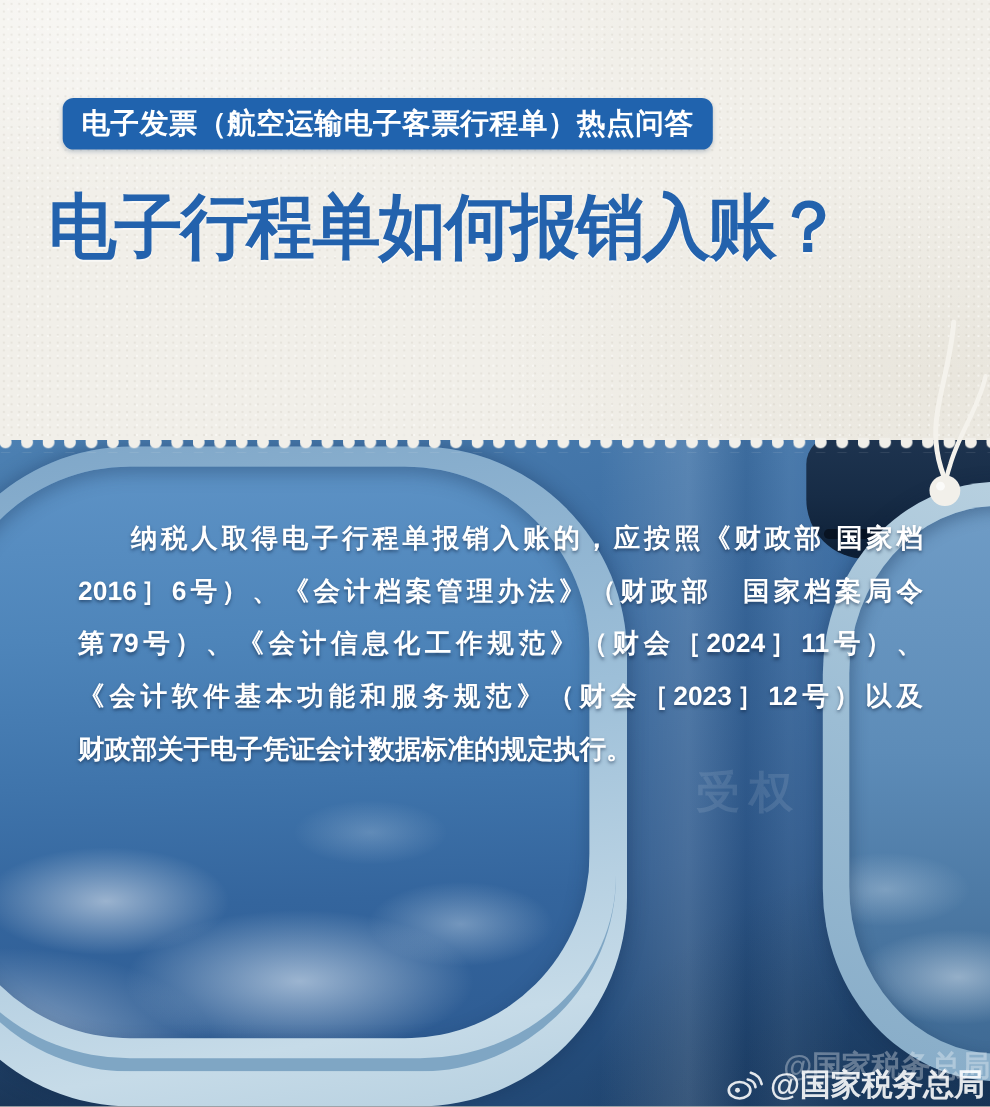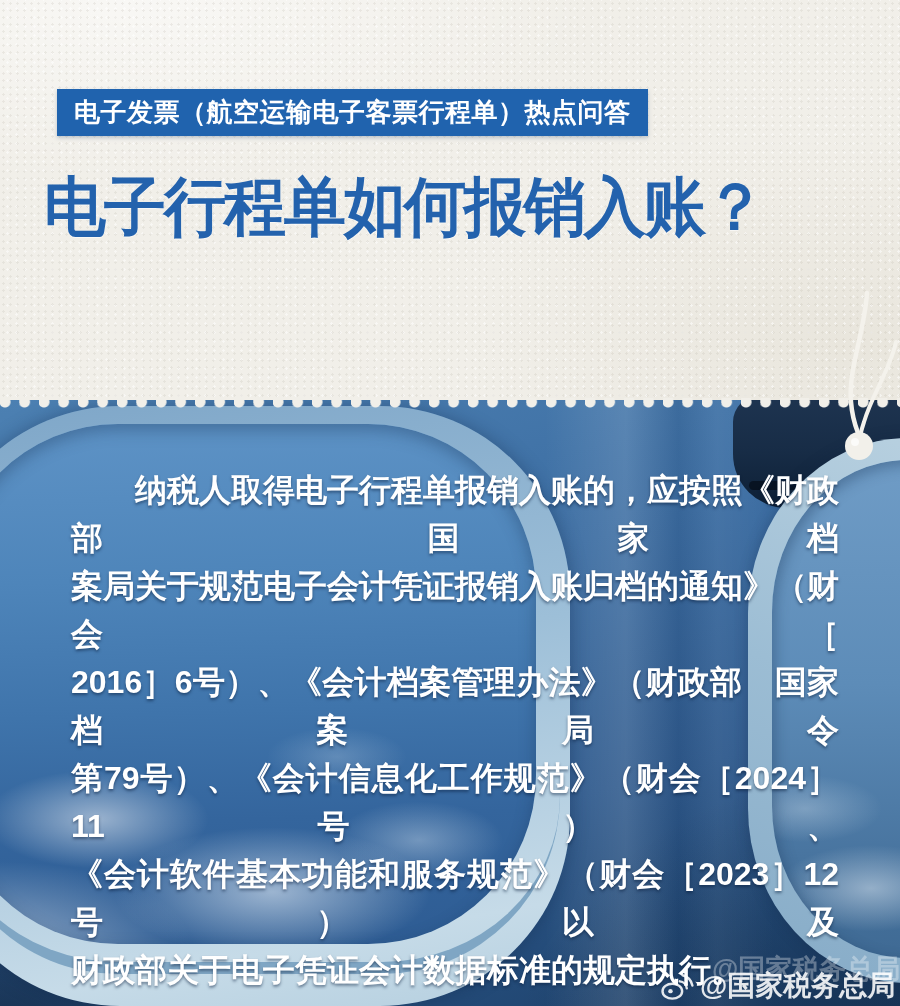--- a/index.html
+++ b/index.html
@@ -15,21 +15,21 @@
     background-image:
       radial-gradient(rgba(170,163,148,.16) 1px, rgba(0,0,0,0) 1.4px),
       radial-gradient(rgba(255,255,255,.5) 1px, rgba(0,0,0,0) 1.4px),
       radial-gradient(700px 280px at 15% 0%, rgba(255,255,255,.55), rgba(255,255,255,0) 65%),
       radial-gradient(600px 320px at 95% 85%, rgba(214,208,192,.30), rgba(0,0,0,0) 65%);
     background-size:7px 7px,9px 9px,auto,auto;
     background-position:0 0,3px 4px,0 0,0 0;
   }
   .badge{
     position:absolute;left:57px;top:89px;height:47px;
-    background:#2063ae;border-radius:0;
+    background:#2063ae;border-radius:10px;
     display:flex;align-items:center;padding:0 17px;
     box-shadow:0 2px 4px rgba(40,70,110,.25);
   }
   .badge span{
     color:#ffffff;font-size:26px;font-weight:700;letter-spacing:.5px;white-space:nowrap;
   }
   .title{
     position:absolute;left:44px;top:163px;margin:0;width:820px;
     color:#2362ad;font-size:62px;font-weight:900;letter-spacing:-2px;
     white-space:nowrap;transform:scaleY(1.04);transform-origin:left top;
@@ -98,21 +98,21 @@
     border-radius:135px 0 0 135px / 152px 0 0 152px;
     background-image:
       radial-gradient(130px 60px at 30% 86%, rgba(244,250,255,.45), rgba(255,255,255,0) 72%),
       radial-gradient(110px 48px at 10% 70%, rgba(235,245,252,.30), rgba(255,255,255,0) 70%),
       linear-gradient(180deg,#6f9cc6 0%,#5d8cb8 45%,#48749f 80%,#3f6a94 100%);
     box-shadow:inset 3px 5px 14px rgba(20,45,80,.35);
   }
   
   .answer{
     position:absolute;left:71px;top:66px;width:768px;z-index:3;
-    color:#ffffff;font-size:32px;font-weight:700;line-height:48px;
+    color:#ffffff;font-size:24px;font-weight:700;line-height:48px;
     text-shadow:0 2px 3px rgba(8,28,58,.5);
   }
   .answer .line{white-space:nowrap;}
   .answer .just{text-align:justify;text-align-last:justify;white-space:normal;}
   .answer .indent{text-indent:2em;}
   
   .ghost-wm{
     position:absolute;left:633px;top:293px;z-index:2;
     color:rgba(255,255,255,.10);font-size:40px;font-weight:700;letter-spacing:8px;
   }
@@ -151,24 +151,24 @@
     <div class="wall-sheen"></div>
 
     <div class="win-left-frame"></div>
     <div class="win-left-rim"></div>
     <div class="win-left-sky"></div>
 
     <div class="win-right-shade"></div>
     <div class="win-right-frame"></div>
     <div class="win-right-sky"></div>
 
+    <div class="ghost-wm">受权</div>
 
     <div class="answer">
       <div class="line just indent">纳税人取得电子行程单报销入账的，应按照《财政部 国家档</div>
-      <div class="line just">案局关于规范电子会计凭证报销入账归档的通知》（财会［</div>
       <div class="line just">2016］6号）、《会计档案管理办法》（财政部　国家档案局令</div>
       <div class="line just">第79号）、《会计信息化工作规范》（财会［2024］11号）、</div>
       <div class="line just">《会计软件基本功能和服务规范》（财会［2023］12号）以及</div>
       <div class="line">财政部关于电子凭证会计数据标准的规定执行。</div>
     </div>
 
     <div class="wm-echo">@国家税务总局</div>
 
     <div class="wm-main">
       <svg width="34" height="28" viewBox="0 0 36 30">

